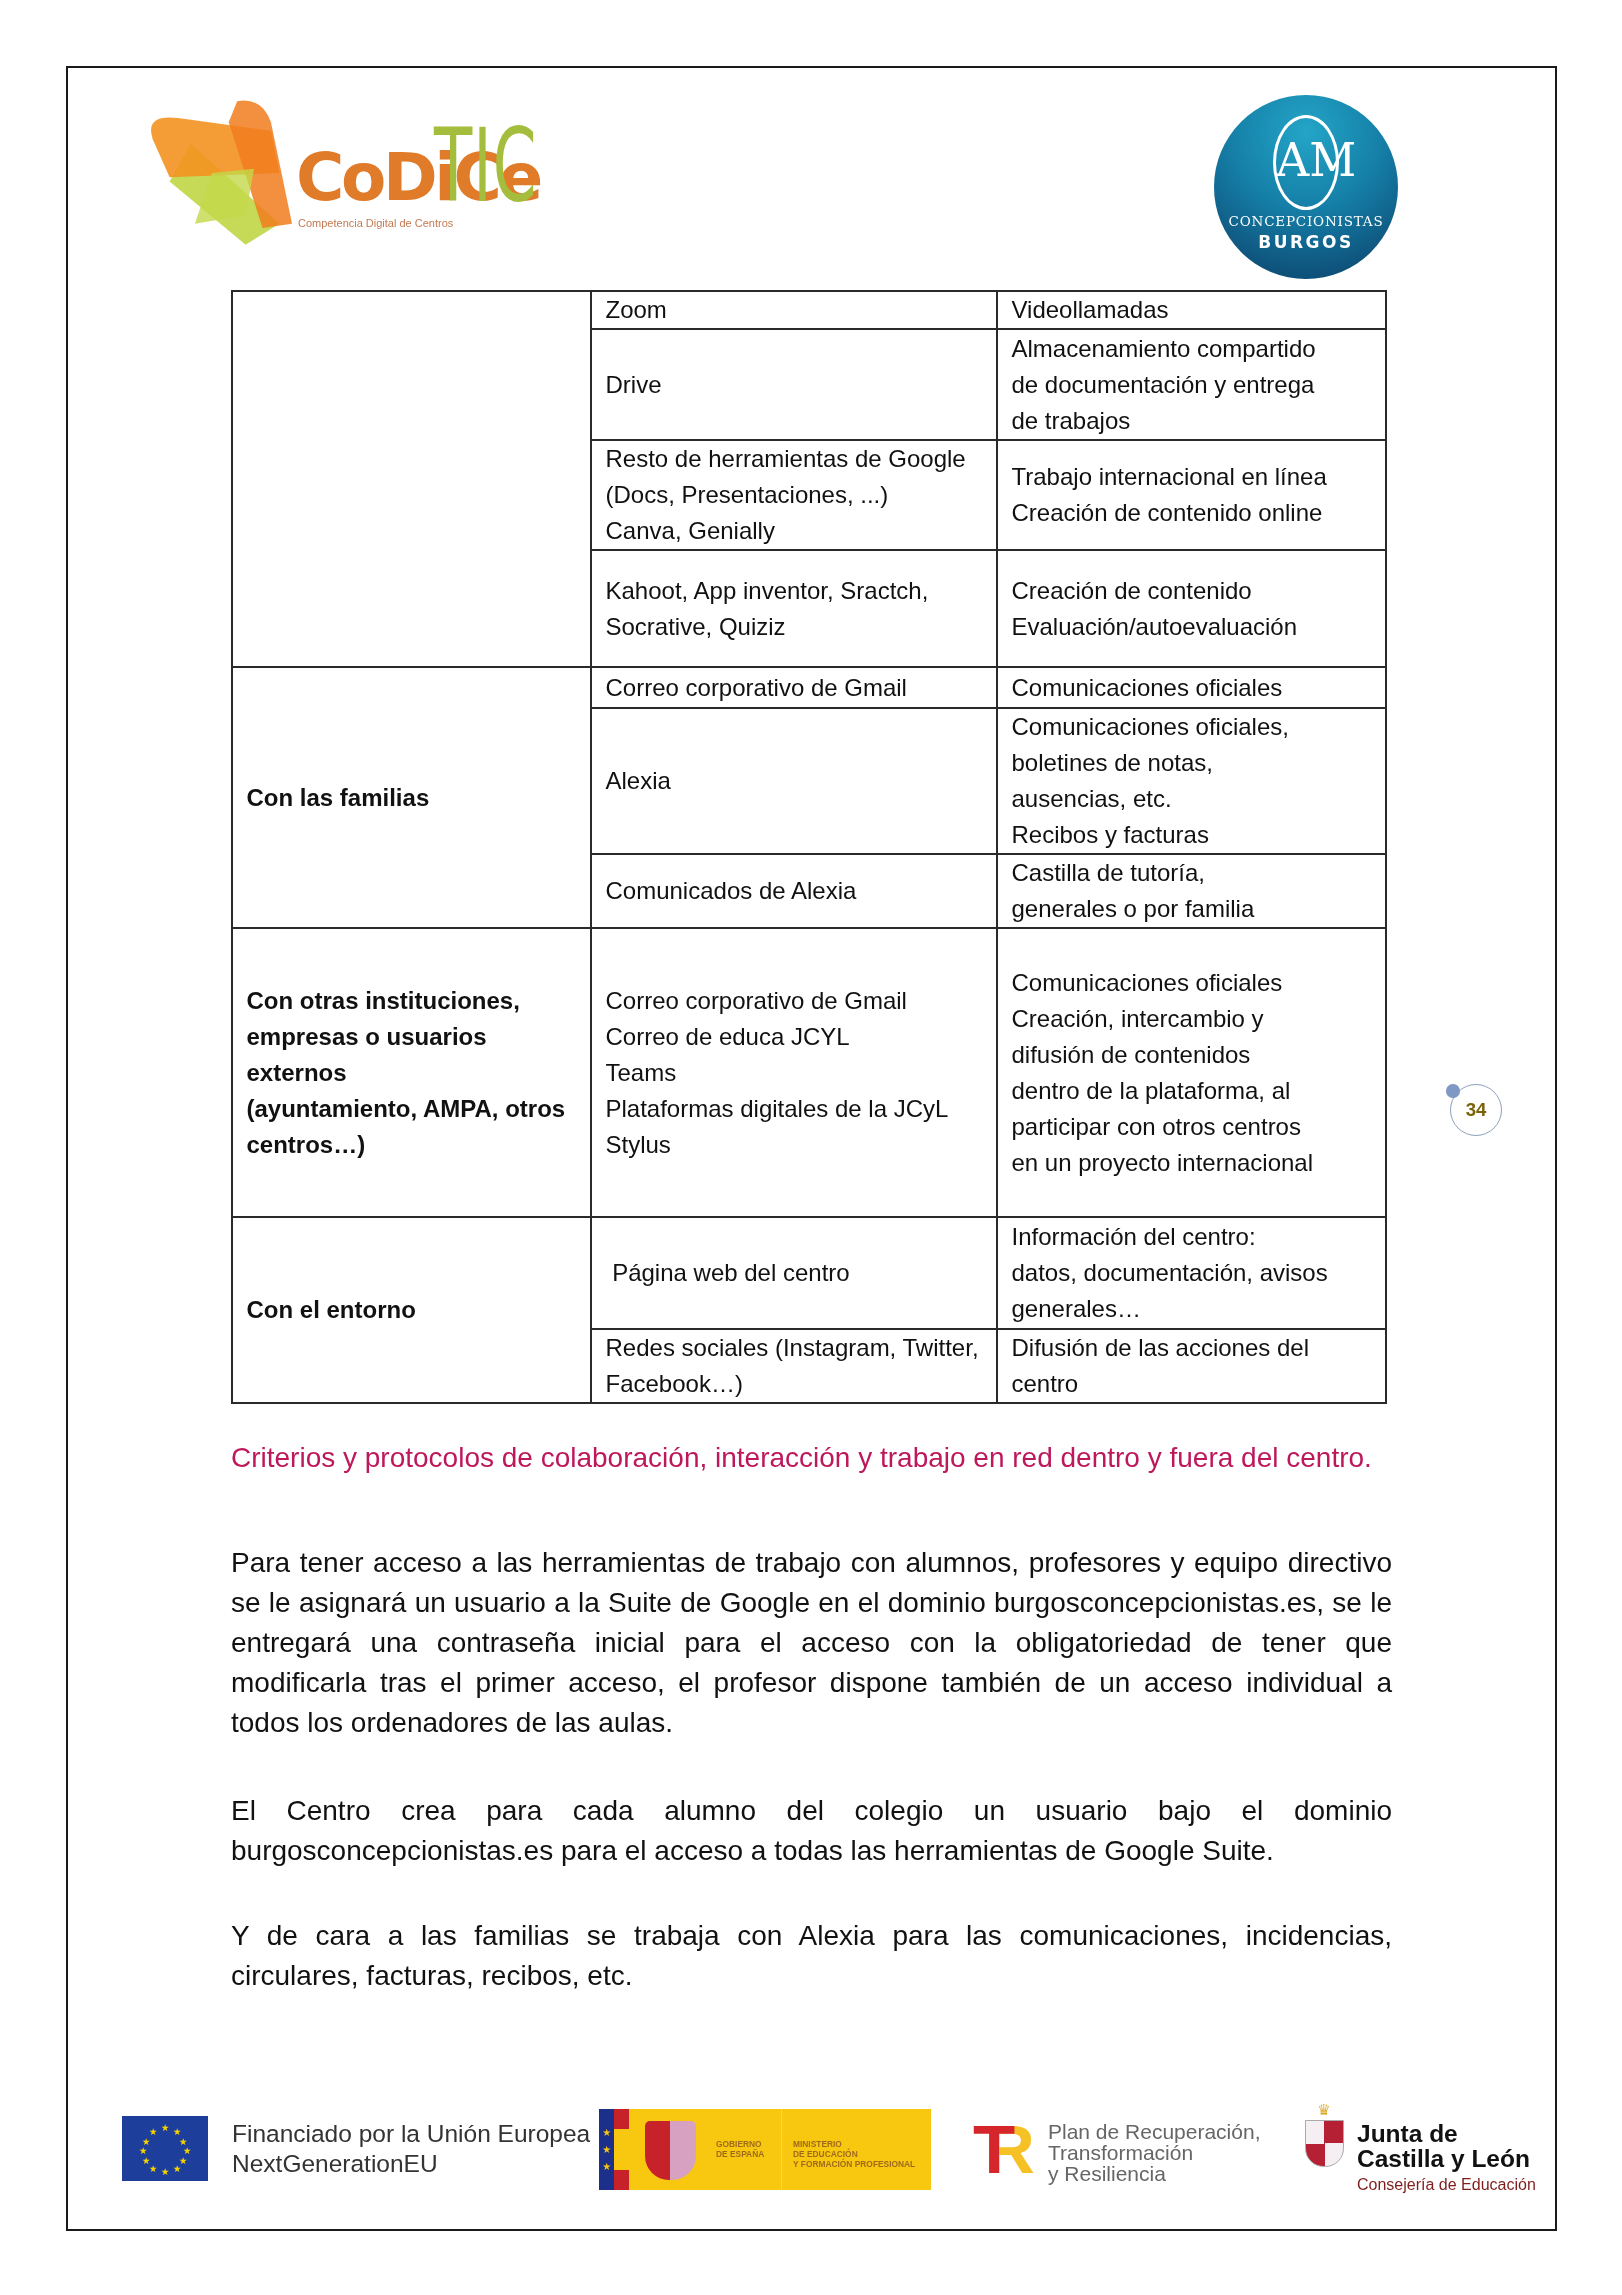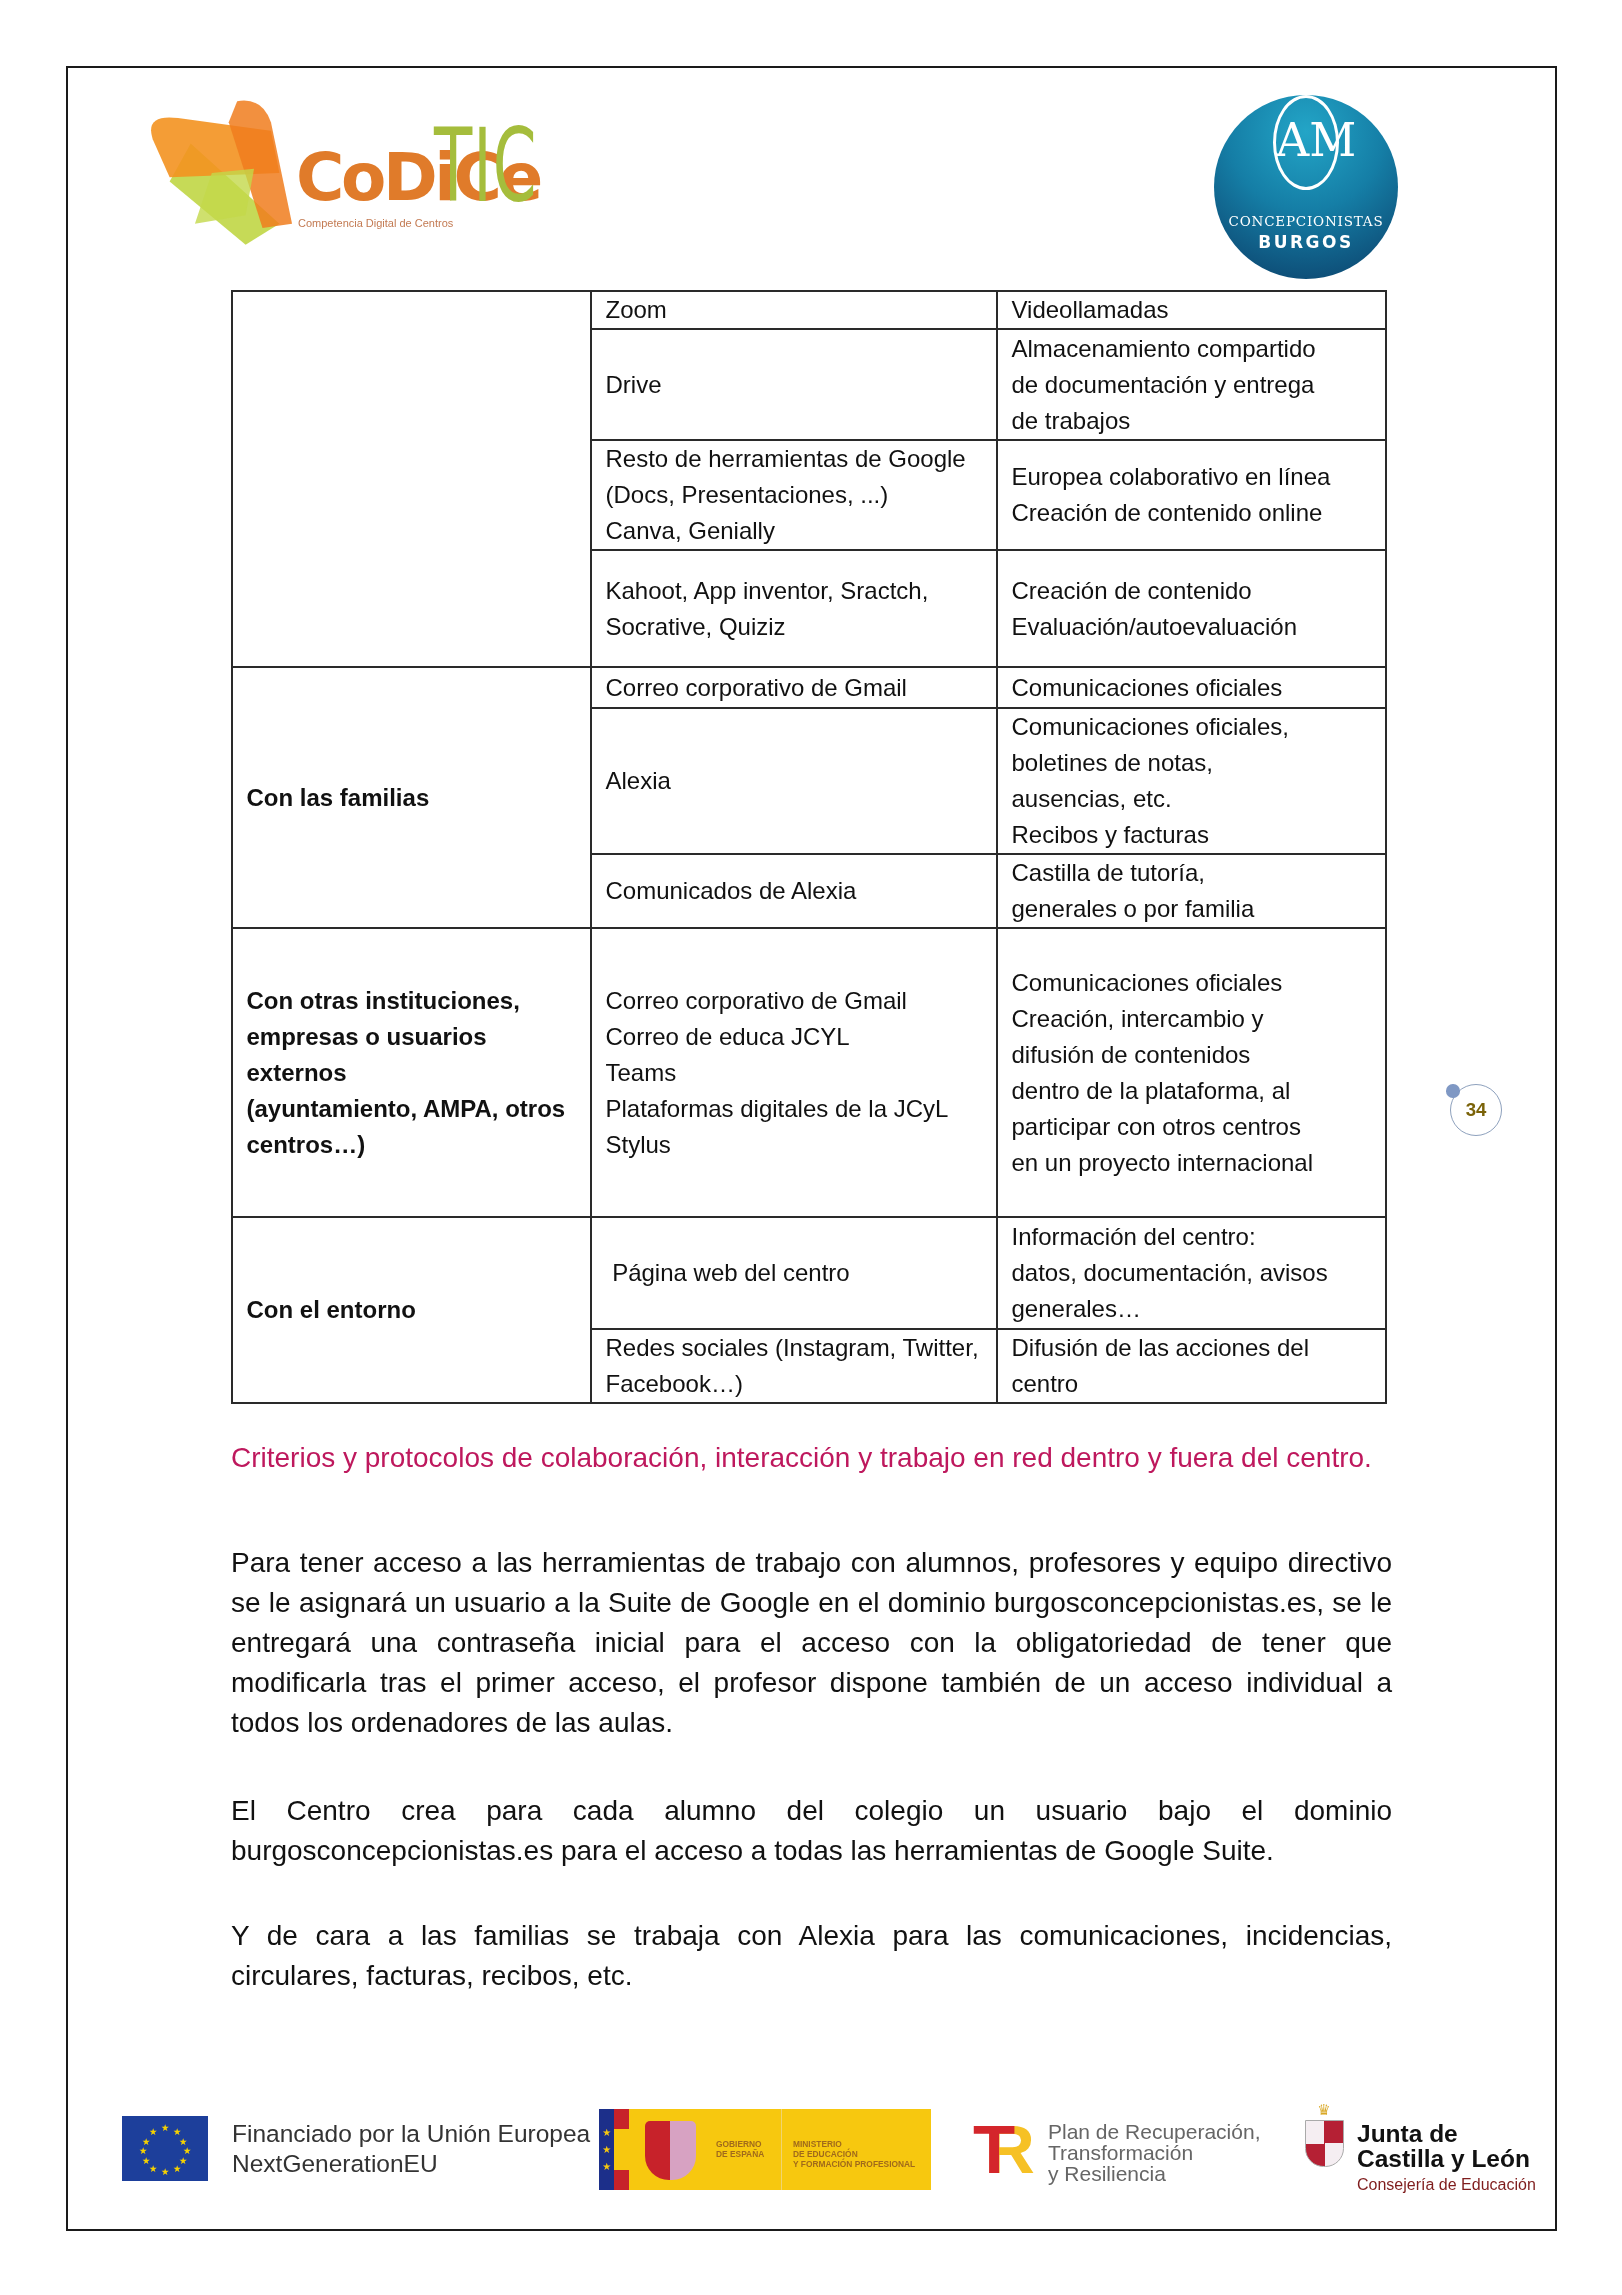--- a/index.html
+++ b/index.html
@@ -7,21 +7,21 @@
   body { position: relative; font-family: "Liberation Sans", "DejaVu Sans", sans-serif; color: #111; overflow: hidden; }
 
   .page-border { position: absolute; left: 66px; top: 66px; width: 1491px; height: 2165px; border: 2.5px solid #1a1a1a; }
 
   
   .logo-codice { position: absolute; left: 144px; top: 97px; width: 380px; height: 152px; }
   .logo-codice .codice-text { position: absolute; left: 152px; top: 42px; font-size: 66px; font-weight: bold; color: #e07b2a; letter-spacing: -3.4px; font-family: "DejaVu Sans", sans-serif; }
   .logo-codice .tic-text { position: absolute; left: 290px; top: 10px; font-size: 101px; color: #a5bd3c; font-family: "DejaVu Sans", sans-serif; letter-spacing: 1.7px; transform: scaleX(0.62); transform-origin: left; }
   .logo-codice .codice-sub { position: absolute; left: 154px; top: 120px; font-size: 11px; color: #c37a52; }
   .logo-concep { position: absolute; left: 1214px; top: 95px; width: 184px; height: 184px; border-radius: 50%; background: radial-gradient(circle at 50% 20%, #23a5c7 0%, #157ea6 45%, #0b3d67 100%); }
-  .logo-concep .monogram { position: absolute; left: 59px; top: 0; width: 66px; height: 95px; border: 3.4px solid #ffffff; border-radius: 50%; color: #fff; font-family: "DejaVu Serif", serif; font-size: 46px; text-align: center; line-height: 84px; }
+  .logo-concep .monogram { position: absolute; left: 59px; top: 20px; width: 66px; height: 95px; border: 3.4px solid #ffffff; border-radius: 50%; color: #fff; font-family: "DejaVu Serif", serif; font-size: 46px; text-align: center; line-height: 84px; }
   .logo-concep .concep-name { position: absolute; left: 0; width: 100%; top: 118px; text-align: center; color: #ffffff; font-family: "DejaVu Serif", serif; font-size: 13.5px; letter-spacing: 0.8px; }
   .logo-concep .concep-city { position: absolute; left: 0; width: 100%; top: 137px; text-align: center; color: #ffffff; font-family: "DejaVu Sans", sans-serif; font-weight: bold; font-size: 17px; letter-spacing: 2.5px; }
 
   
   .tools-table { position: absolute; left: 231px; top: 290px; width: 1155px; border-collapse: collapse; table-layout: fixed; font-size: 24px; line-height: 36px; }
   .tools-table td { border: 2.1px solid #2a2a2a; vertical-align: middle; padding: 0 13.5px; color: #111; }
   .tools-table col.c1 { width: 359px; }
   .tools-table col.c2 { width: 406px; }
   .tools-table col.c3 { width: 389px; }
   .tools-table td.group { font-weight: bold; }
@@ -110,21 +110,21 @@
         <span class="line">de trabajos</span>
       </td>
     </tr>
     <tr style="height:109px;">
       <td>
         <span class="line">Resto de herramientas de Google</span>
         <span class="line">(Docs, Presentaciones, ...)</span>
         <span class="line">Canva, Genially</span>
       </td>
       <td>
-        <span class="line">Europea colaborativo en línea</span>
+        <span class="line">Trabajo internacional en línea</span>
         <span class="line">Creación de contenido online</span>
       </td>
     </tr>
     <tr style="height:117px;">
       <td>
         <span class="line">Kahoot, App inventor, Sractch,</span>
         <span class="line">Socrative, Quiziz</span>
       </td>
       <td>
         <span class="line">Creación de contenido</span>

